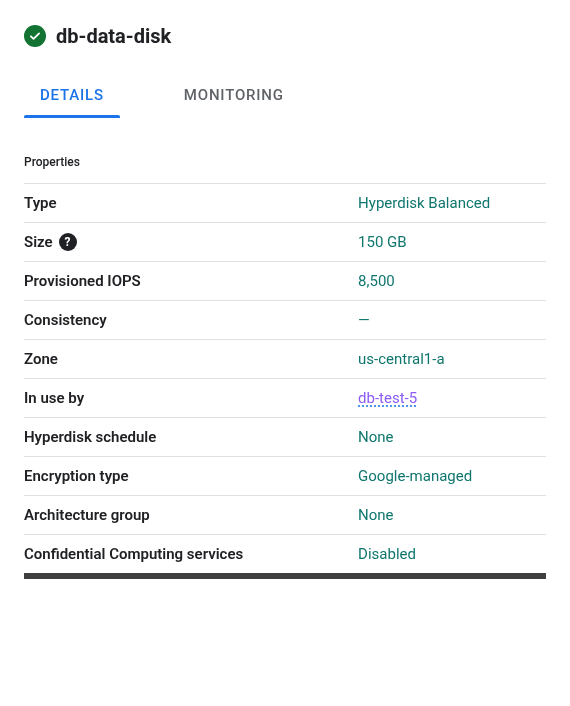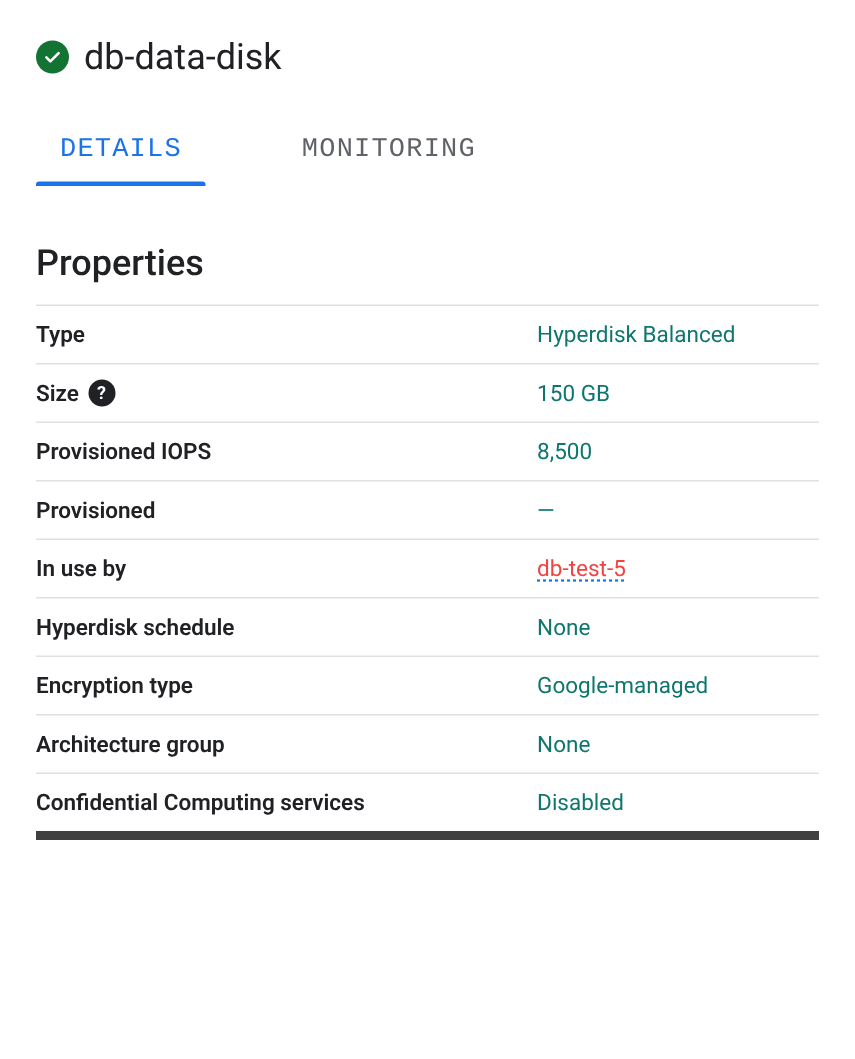--- a/index.html
+++ b/index.html
@@ -11,64 +11,63 @@
     padding: 24px;
     color: #202124;
   }
   .header {
     display: flex;
     align-items: center;
     gap: 10px;
     margin-bottom: 28px;
   }
   .title {
-    font-size: 24px;
-    font-weight: 400;
+    font-size: 20px;
+    font-weight: 700;
     color: #202124;
   }
   .check-icon {
     width: 22px;
     height: 22px;
     border-radius: 50%;
     background: #137333;
     display: flex;
     align-items: center;
     justify-content: center;
     flex-shrink: 0;
   }
   .check-icon svg { width: 14px; height: 14px; }
   .tabs {
     display: flex;
     gap: 48px;
     border-bottom: 1px solid transparent;
     margin-bottom: 36px;
   }
   .tab {
-    font-size: 18px;
+    font-size: 15px;
     font-weight: 500;
     letter-spacing: 0.8px;
     padding: 10px 16px 14px 16px;
     color: #5f6368;
     cursor: pointer;
     position: relative;
-    font-family: Liberation Mono, monospace;
   }
   .tab.active {
     color: #1a73e8;
   }
   .tab.active::after {
     content: "";
     position: absolute;
     left: 0; right: 0; bottom: 0;
     height: 3px;
     background: #1a73e8;
     border-radius: 2px 2px 0 0;
   }
   .section-title {
-    font-size: 24px;
+    font-size: 12px;
     font-weight: 500;
     color: #202124;
     margin-bottom: 14px;
   }
   .prop-table {
     width: 100%;
     border-collapse: collapse;
   }
   .prop-row {
     border-top: 1px solid #e0e0e0;
@@ -84,21 +83,21 @@
   .prop-key {
     font-weight: 600;
     color: #202124;
     width: 64%;
   }
   .prop-val {
     color: #0f766e;
     font-weight: 400;
   }
   .prop-val.link {
-    color: #ef4444;
+    color: #8b5cf6;
     text-decoration: underline dotted #1a73e8;
     text-underline-offset: 3px;
     cursor: pointer;
   }
   .help-icon {
     display: inline-flex;
     width: 18px;
     height: 18px;
     background: #202124;
     color: #fff;
@@ -148,23 +147,29 @@
         <td class="prop-val">150 GB</td>
       </tr>
       <tr class="prop-row">
         <td class="prop-key"><span class="key-inner">
             <span>Provisioned IOPS</span>
           </span></td>
         <td class="prop-val">8,500</td>
       </tr>
       <tr class="prop-row">
         <td class="prop-key"><span class="key-inner">
-            <span>Provisioned</span>
+            <span>Consistency</span>
           </span></td>
         <td class="prop-val">—</td>
+      </tr>
+      <tr class="prop-row">
+        <td class="prop-key"><span class="key-inner">
+            <span>Zone</span>
+          </span></td>
+        <td class="prop-val">us-central1-a</td>
       </tr>
       <tr class="prop-row">
         <td class="prop-key"><span class="key-inner">
             <span>In use by</span>
           </span></td>
         <td class="prop-val link">db-test-5</td>
       </tr>
       <tr class="prop-row">
         <td class="prop-key"><span class="key-inner">
             <span>Hyperdisk schedule</span>

